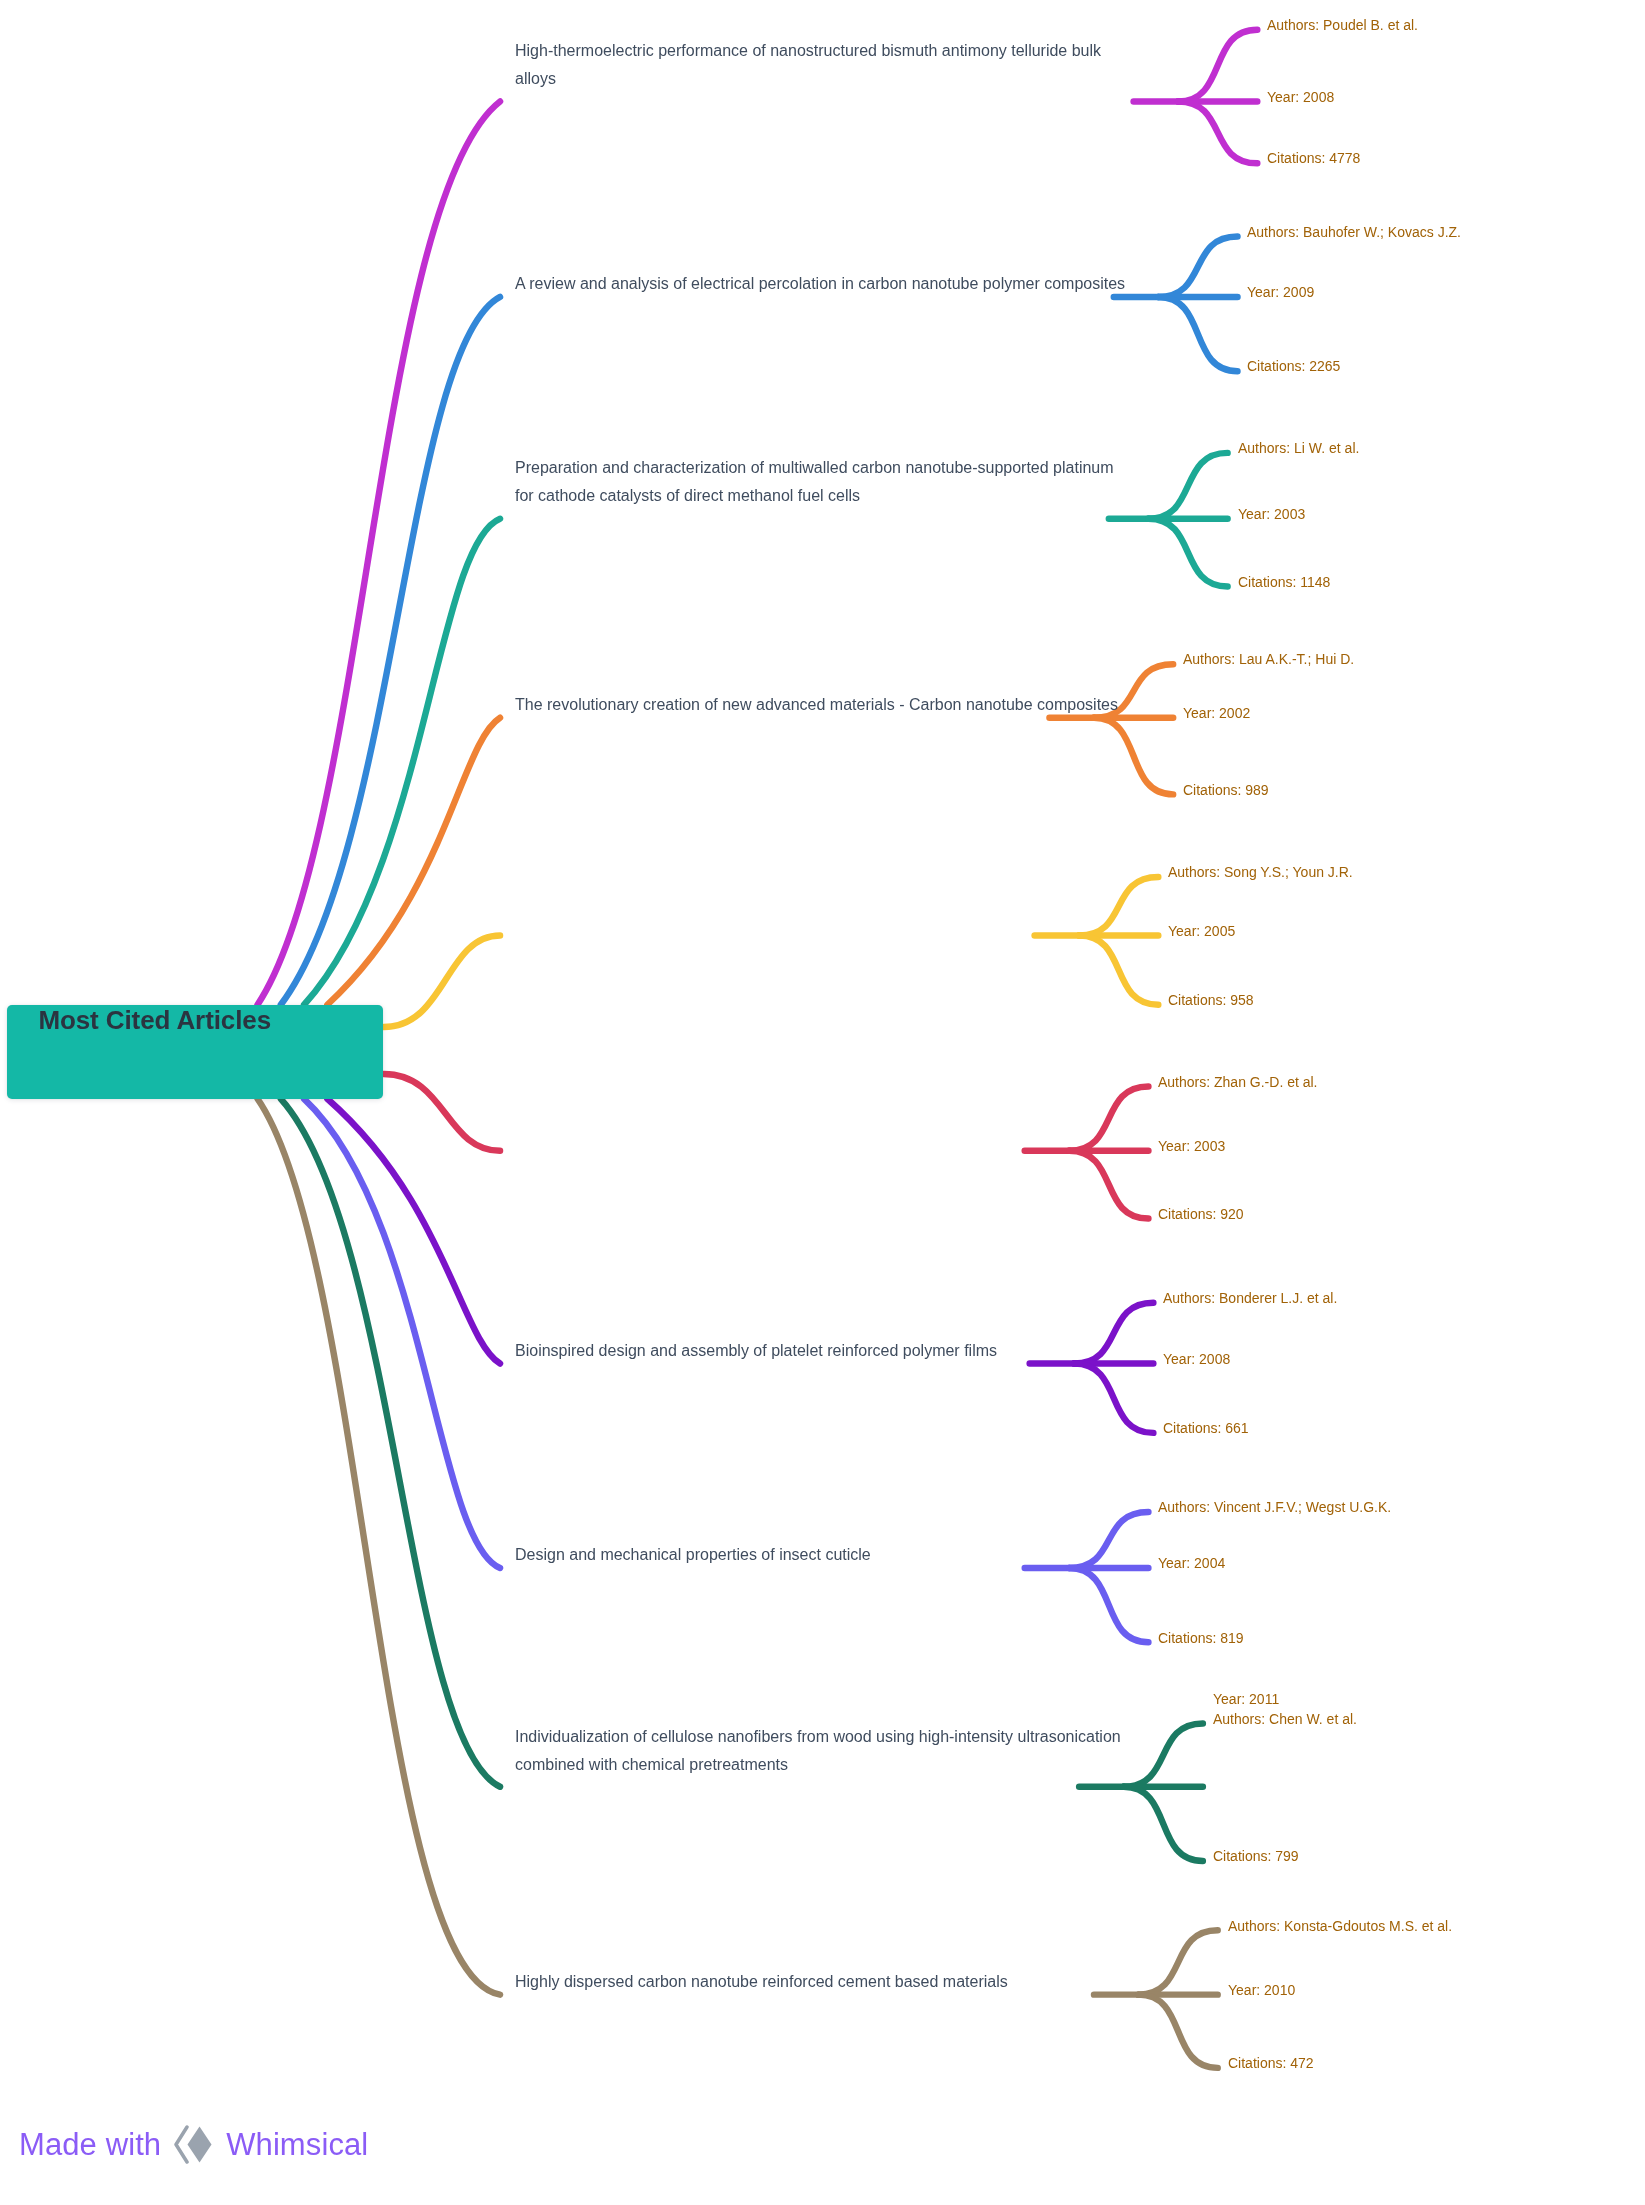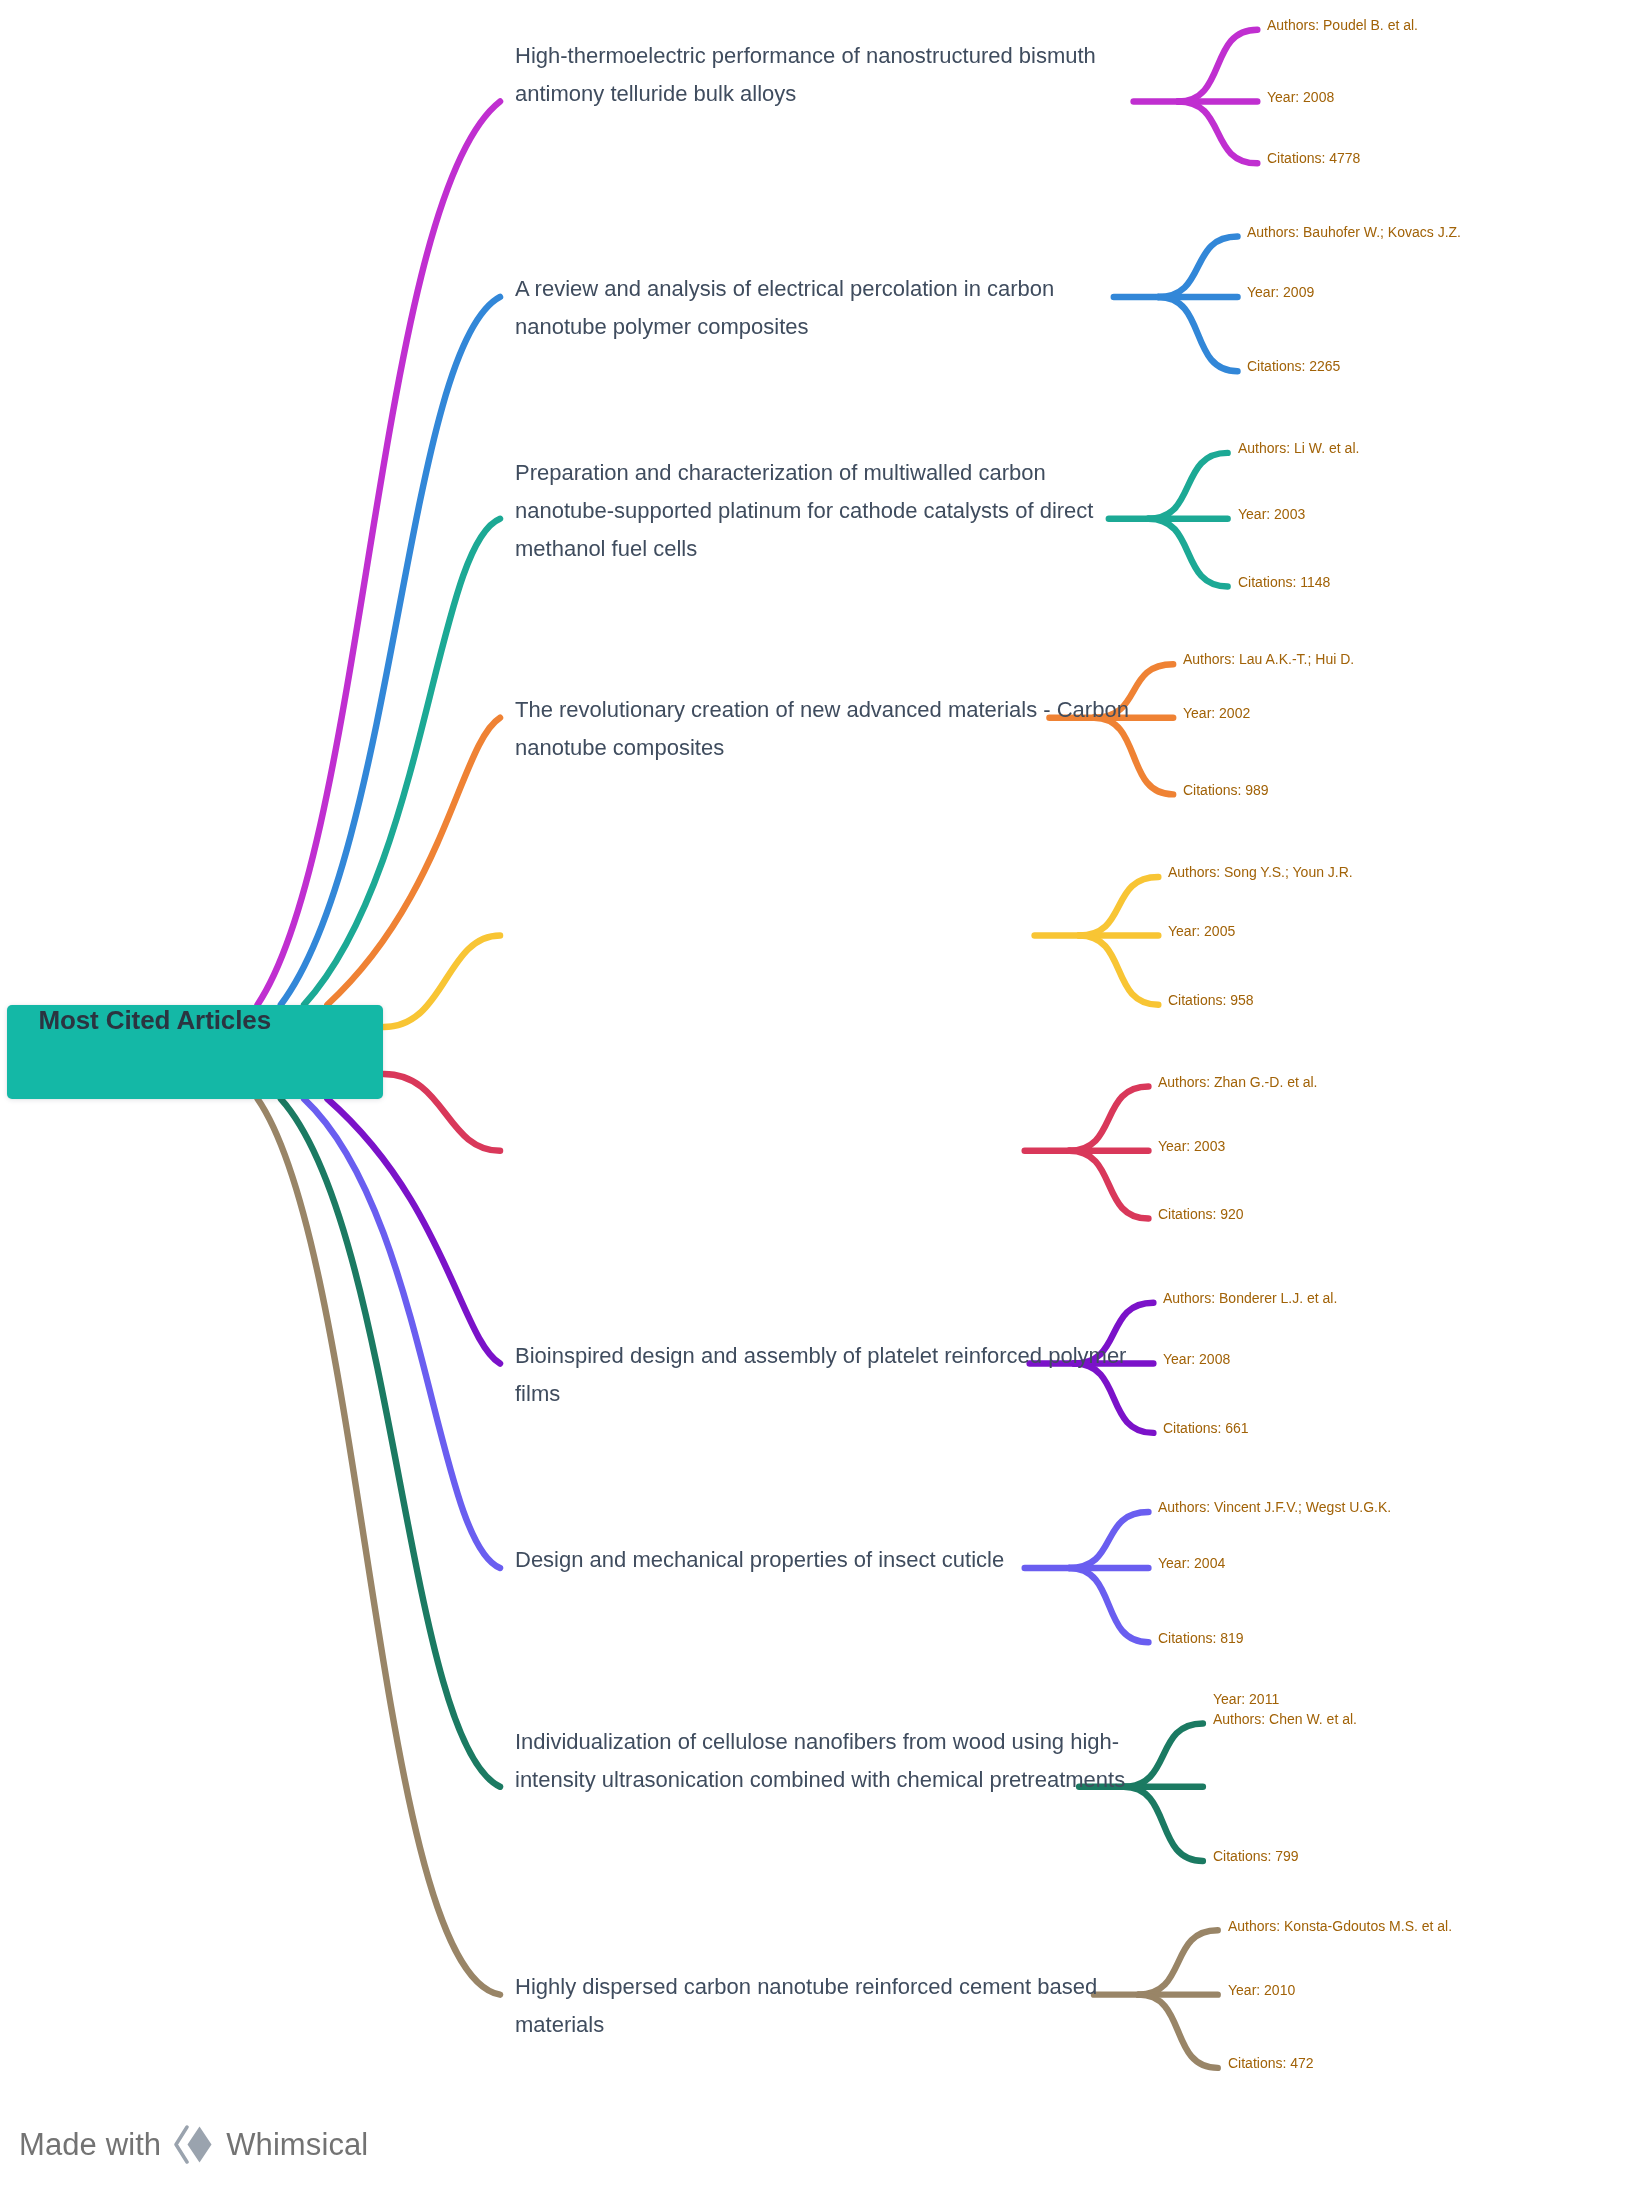--- a/index.html
+++ b/index.html
@@ -19,37 +19,37 @@
     display:flex;align-items:flex-start;z-index:5;
   }
   .root-card .root-label{
     font-size:26px;font-weight:700;color:#2b3440;letter-spacing:-0.1px;
     padding-left:31px;white-space:nowrap;
   }
 
   
   .topic{
     position:absolute;z-index:4;
-    font-size:22px;line-height:1.72;color:#3f4c5e;
+    font-size:16px;line-height:1.72;color:#3f4c5e;
     width:619px;
   }
 
   
   .leaf{
     position:absolute;z-index:4;
     font-size:14px;line-height:1.3;color:#a16207;white-space:nowrap;
   }
 
   
   .watermark{
     position:absolute;left:19px;top:2125px;
     display:flex;align-items:center;gap:11px;z-index:6;
   }
   .watermark .wm-text{
-    font-size:31px;font-weight:400;color:#737373;letter-spacing:0.1px;
+    font-size:31px;font-weight:400;color:#8b5cf6;letter-spacing:0.1px;
   }
   .wm-logo{display:block;}
 </style>
 </head>
 <body>
 
 <div id="map">
 
   <svg id="wires" viewBox="0 0 3325 4455" xmlns="http://www.w3.org/2000/svg">
     <g fill="none" stroke-width="13" stroke-linecap="round">

